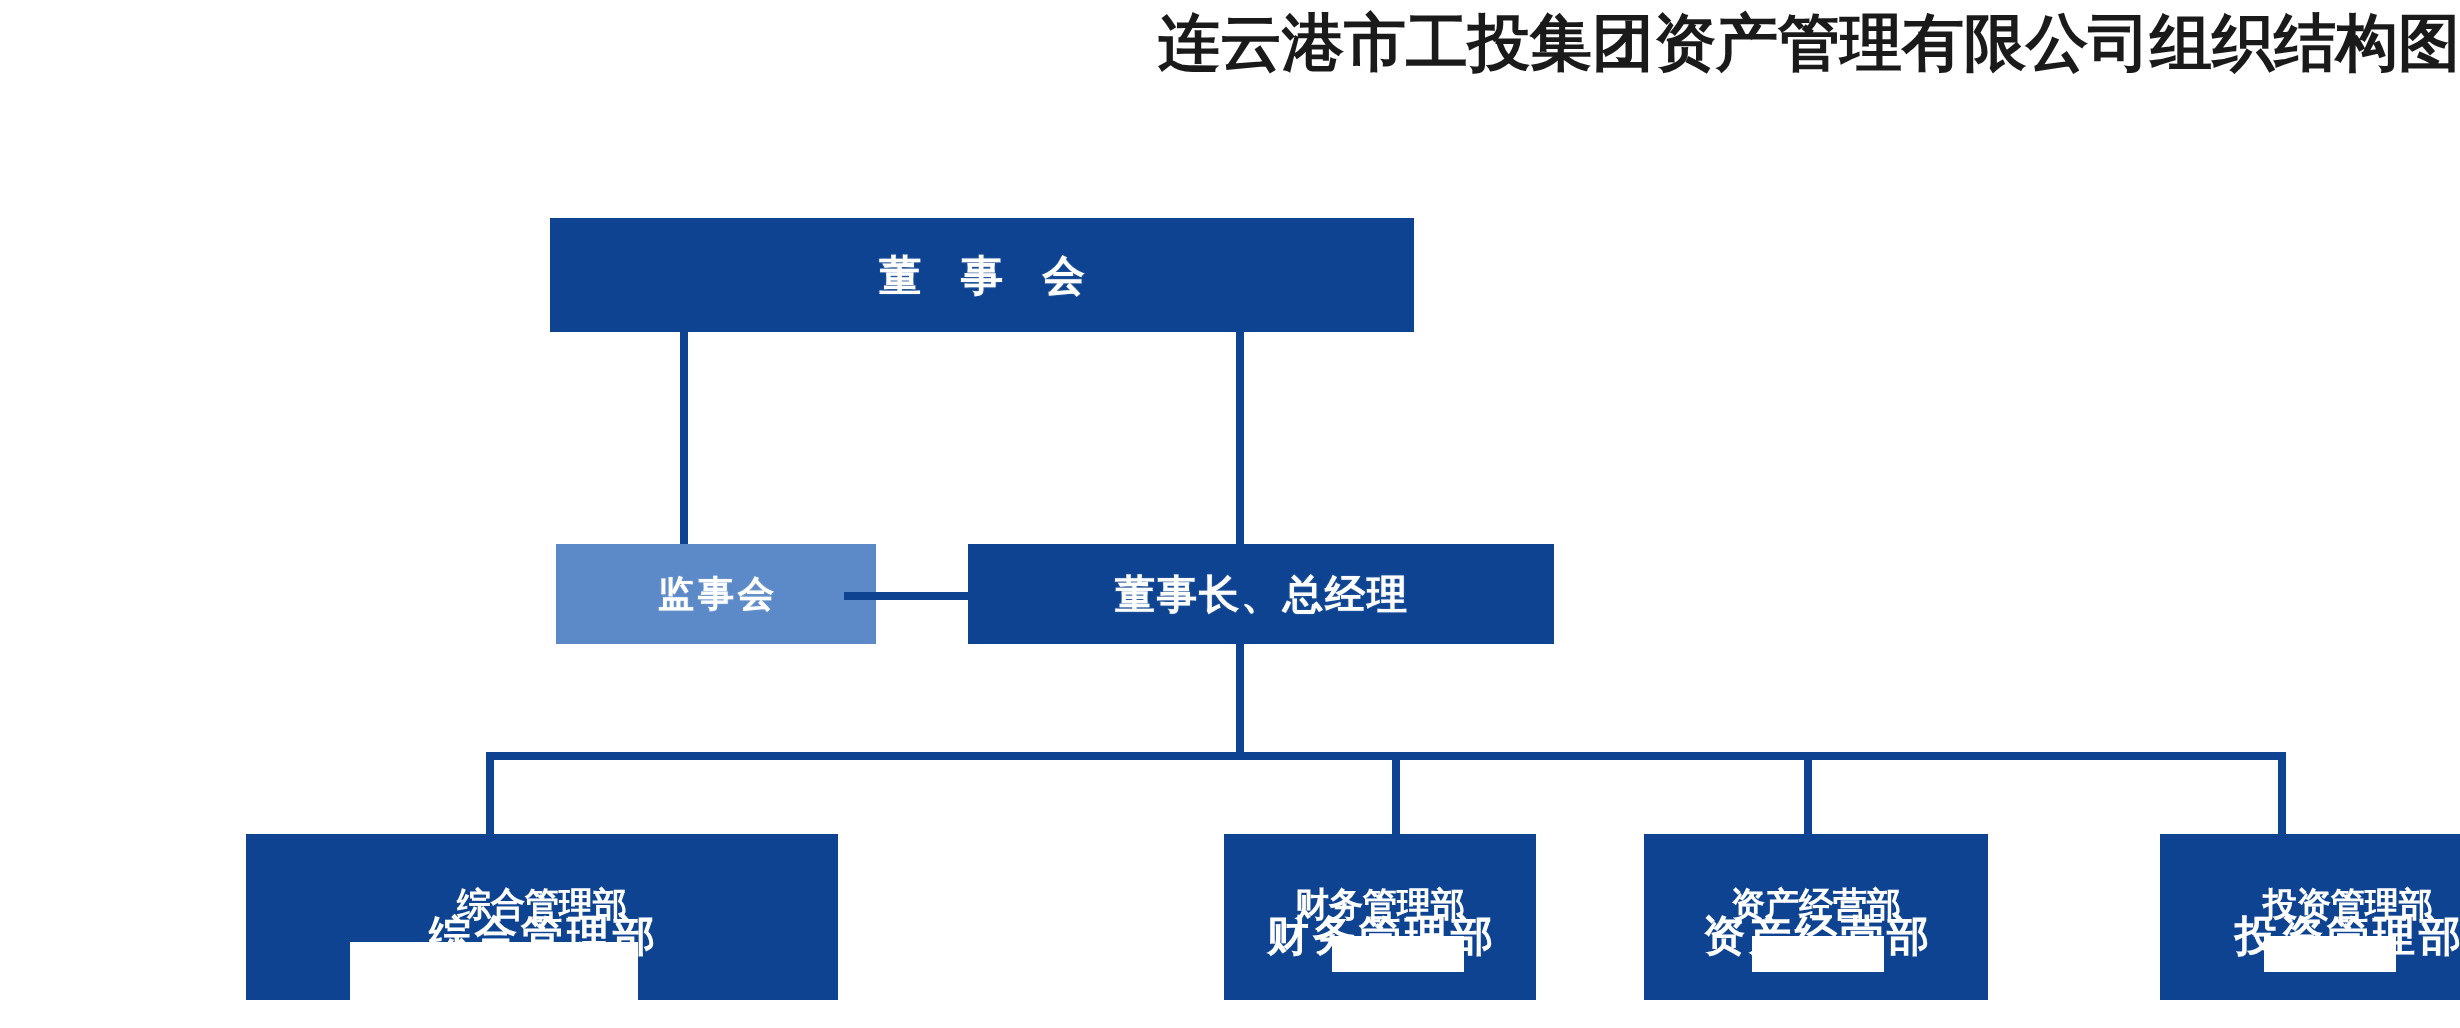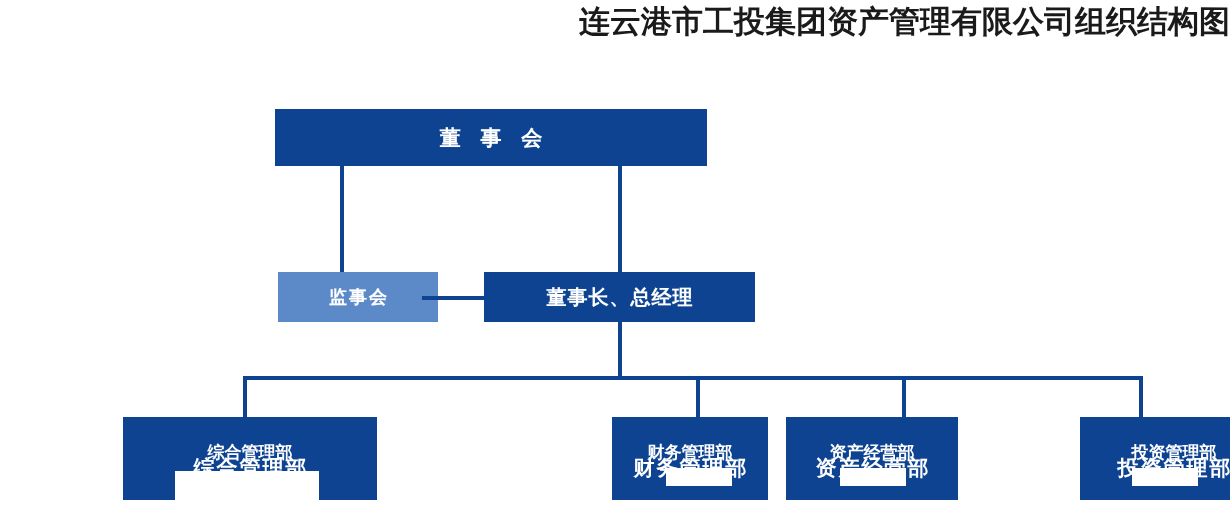--- a/index.html
+++ b/index.html
@@ -40,35 +40,35 @@
   #node-board{
     left:275px;top:109px;width:432px;height:57px;
     font-size:21px;letter-spacing:7px;text-indent:7px;text-align:center;
   }
   
   #node-supervisory{
     left:278px;top:272px;width:160px;height:50px;
     font-size:18px;letter-spacing:2px;text-indent:2px;
   }
   #node-chairman{
-    left:484px;top:272px;width:271px;height:50px;
+    left:484px;top:272px;width:293px;height:50px;
     font-size:20px;letter-spacing:1px;text-indent:1px;
   }
 
   
   .dept{
     position:absolute;
     box-sizing:border-box;
     background:#0d4391;
     height:83px;
     top:417px;
   }
-  #dept-0{left:123px;width:254px;}
+  #dept-0{left:123px;width:296px;}
   #dept-1{left:612px;width:156px;}
-  #dept-2{left:786px;width:172px;}
+  #dept-2{left:822px;width:172px;}
   #dept-3{left:1080px;width:188px;}
 
   
   .dept .lbl{
     position:absolute;
     left:0;right:0;
     text-align:center;
     color:#ffffff;
     font-weight:bold;
     white-space:nowrap;

